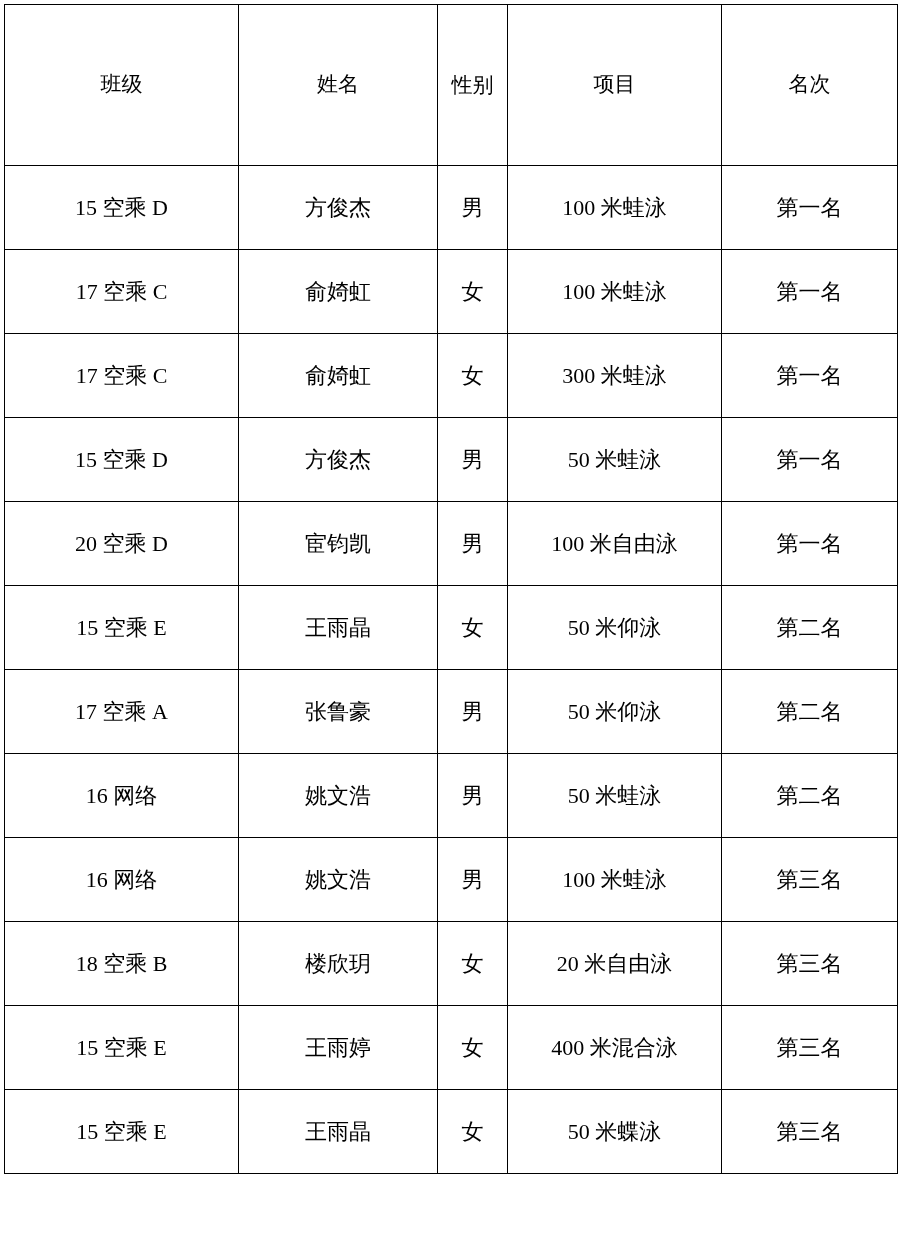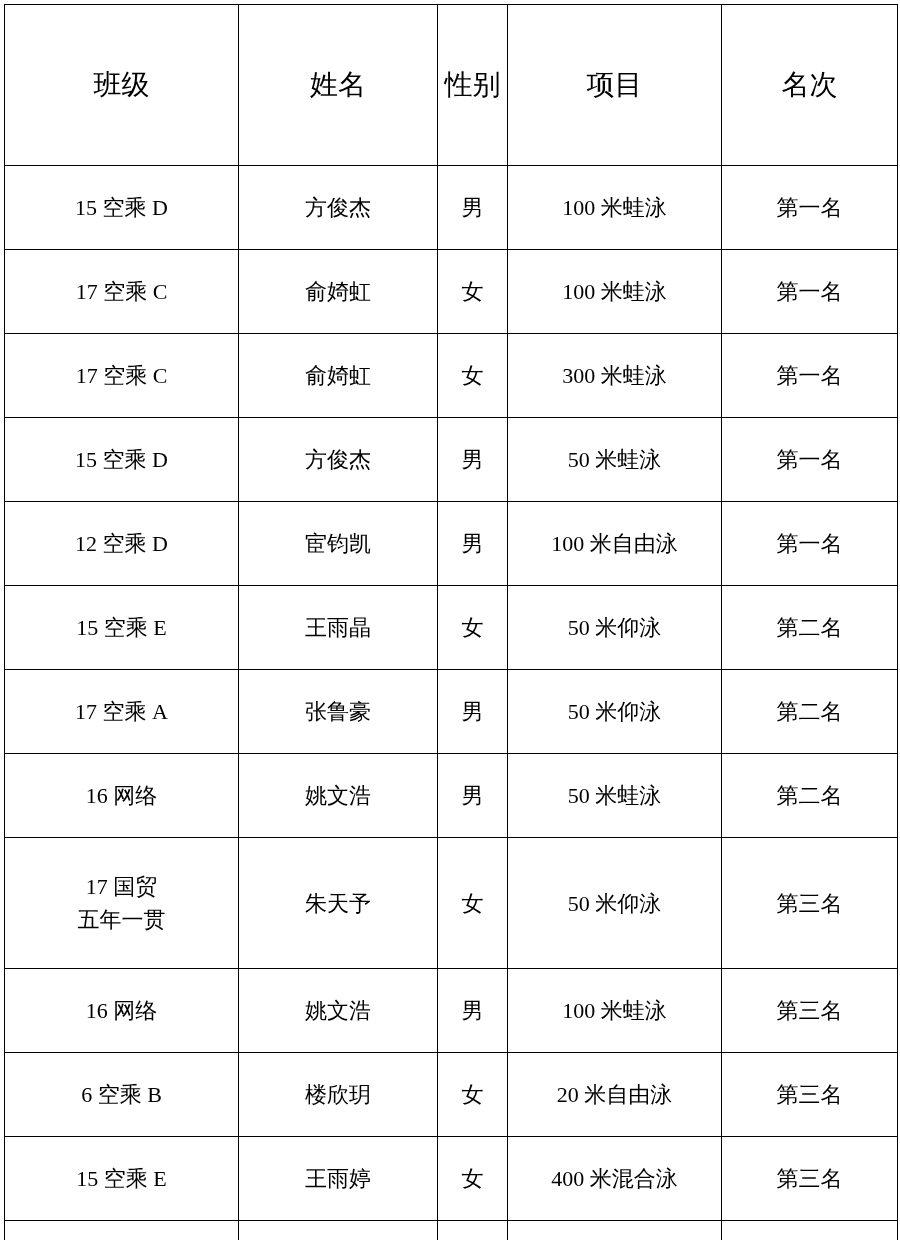--- a/index.html
+++ b/index.html
@@ -36,21 +36,21 @@
     font-family: "Liberation Serif", "DejaVu Serif", serif;
   }
   col.c-class  { width: 234px; }
   col.c-name   { width: 199px; }
   col.c-sex    { width: 70px; }
   col.c-event  { width: 214px; }
   col.c-rank   { width: 176px; }
 
   tr.header-row td {
     height: 148px;
-    font-size: 28px;
+    font-size: 21px;
     margin-left: 8px;
   }
   tr.header-row td.sex-head {
     line-height: 1.35;
   }
   tr.data-row td {
     height: 71px;
   }
   tr.tall-row td {
     height: 118px;
@@ -109,21 +109,21 @@
 
       <tr class="data-row">
         <td>15 空乘 D</td>
         <td>方俊杰</td>
         <td>男</td>
         <td>50 米蛙泳</td>
         <td>第一名</td>
       </tr>
 
       <tr class="data-row">
-        <td>12 空乘 D</td>
+        <td>20 空乘 D</td>
         <td>宦钧凯</td>
         <td>男</td>
         <td>100 米自由泳</td>
         <td>第一名</td>
       </tr>
 
       <tr class="data-row">
         <td>15 空乘 E</td>
         <td>王雨晶</td>
         <td>女</td>
@@ -140,41 +140,31 @@
       </tr>
 
       <tr class="data-row">
         <td>16 网络</td>
         <td>姚文浩</td>
         <td>男</td>
         <td>50 米蛙泳</td>
         <td>第二名</td>
       </tr>
 
-      <tr class="tall-row">
-        <td class="two-line">
-          <span>17 国贸</span>
-          <span>五年一贯</span>
-        </td>
-        <td>朱天予</td>
-        <td>女</td>
-        <td>50 米仰泳</td>
-        <td>第三名</td>
-      </tr>
 
       <tr class="data-row">
         <td>16 网络</td>
         <td>姚文浩</td>
         <td>男</td>
         <td>100 米蛙泳</td>
         <td>第三名</td>
       </tr>
 
       <tr class="data-row">
-        <td>6 空乘 B</td>
+        <td>18 空乘 B</td>
         <td>楼欣玥</td>
         <td>女</td>
         <td>20 米自由泳</td>
         <td>第三名</td>
       </tr>
 
       <tr class="data-row">
         <td>15 空乘 E</td>
         <td>王雨婷</td>
         <td>女</td>

